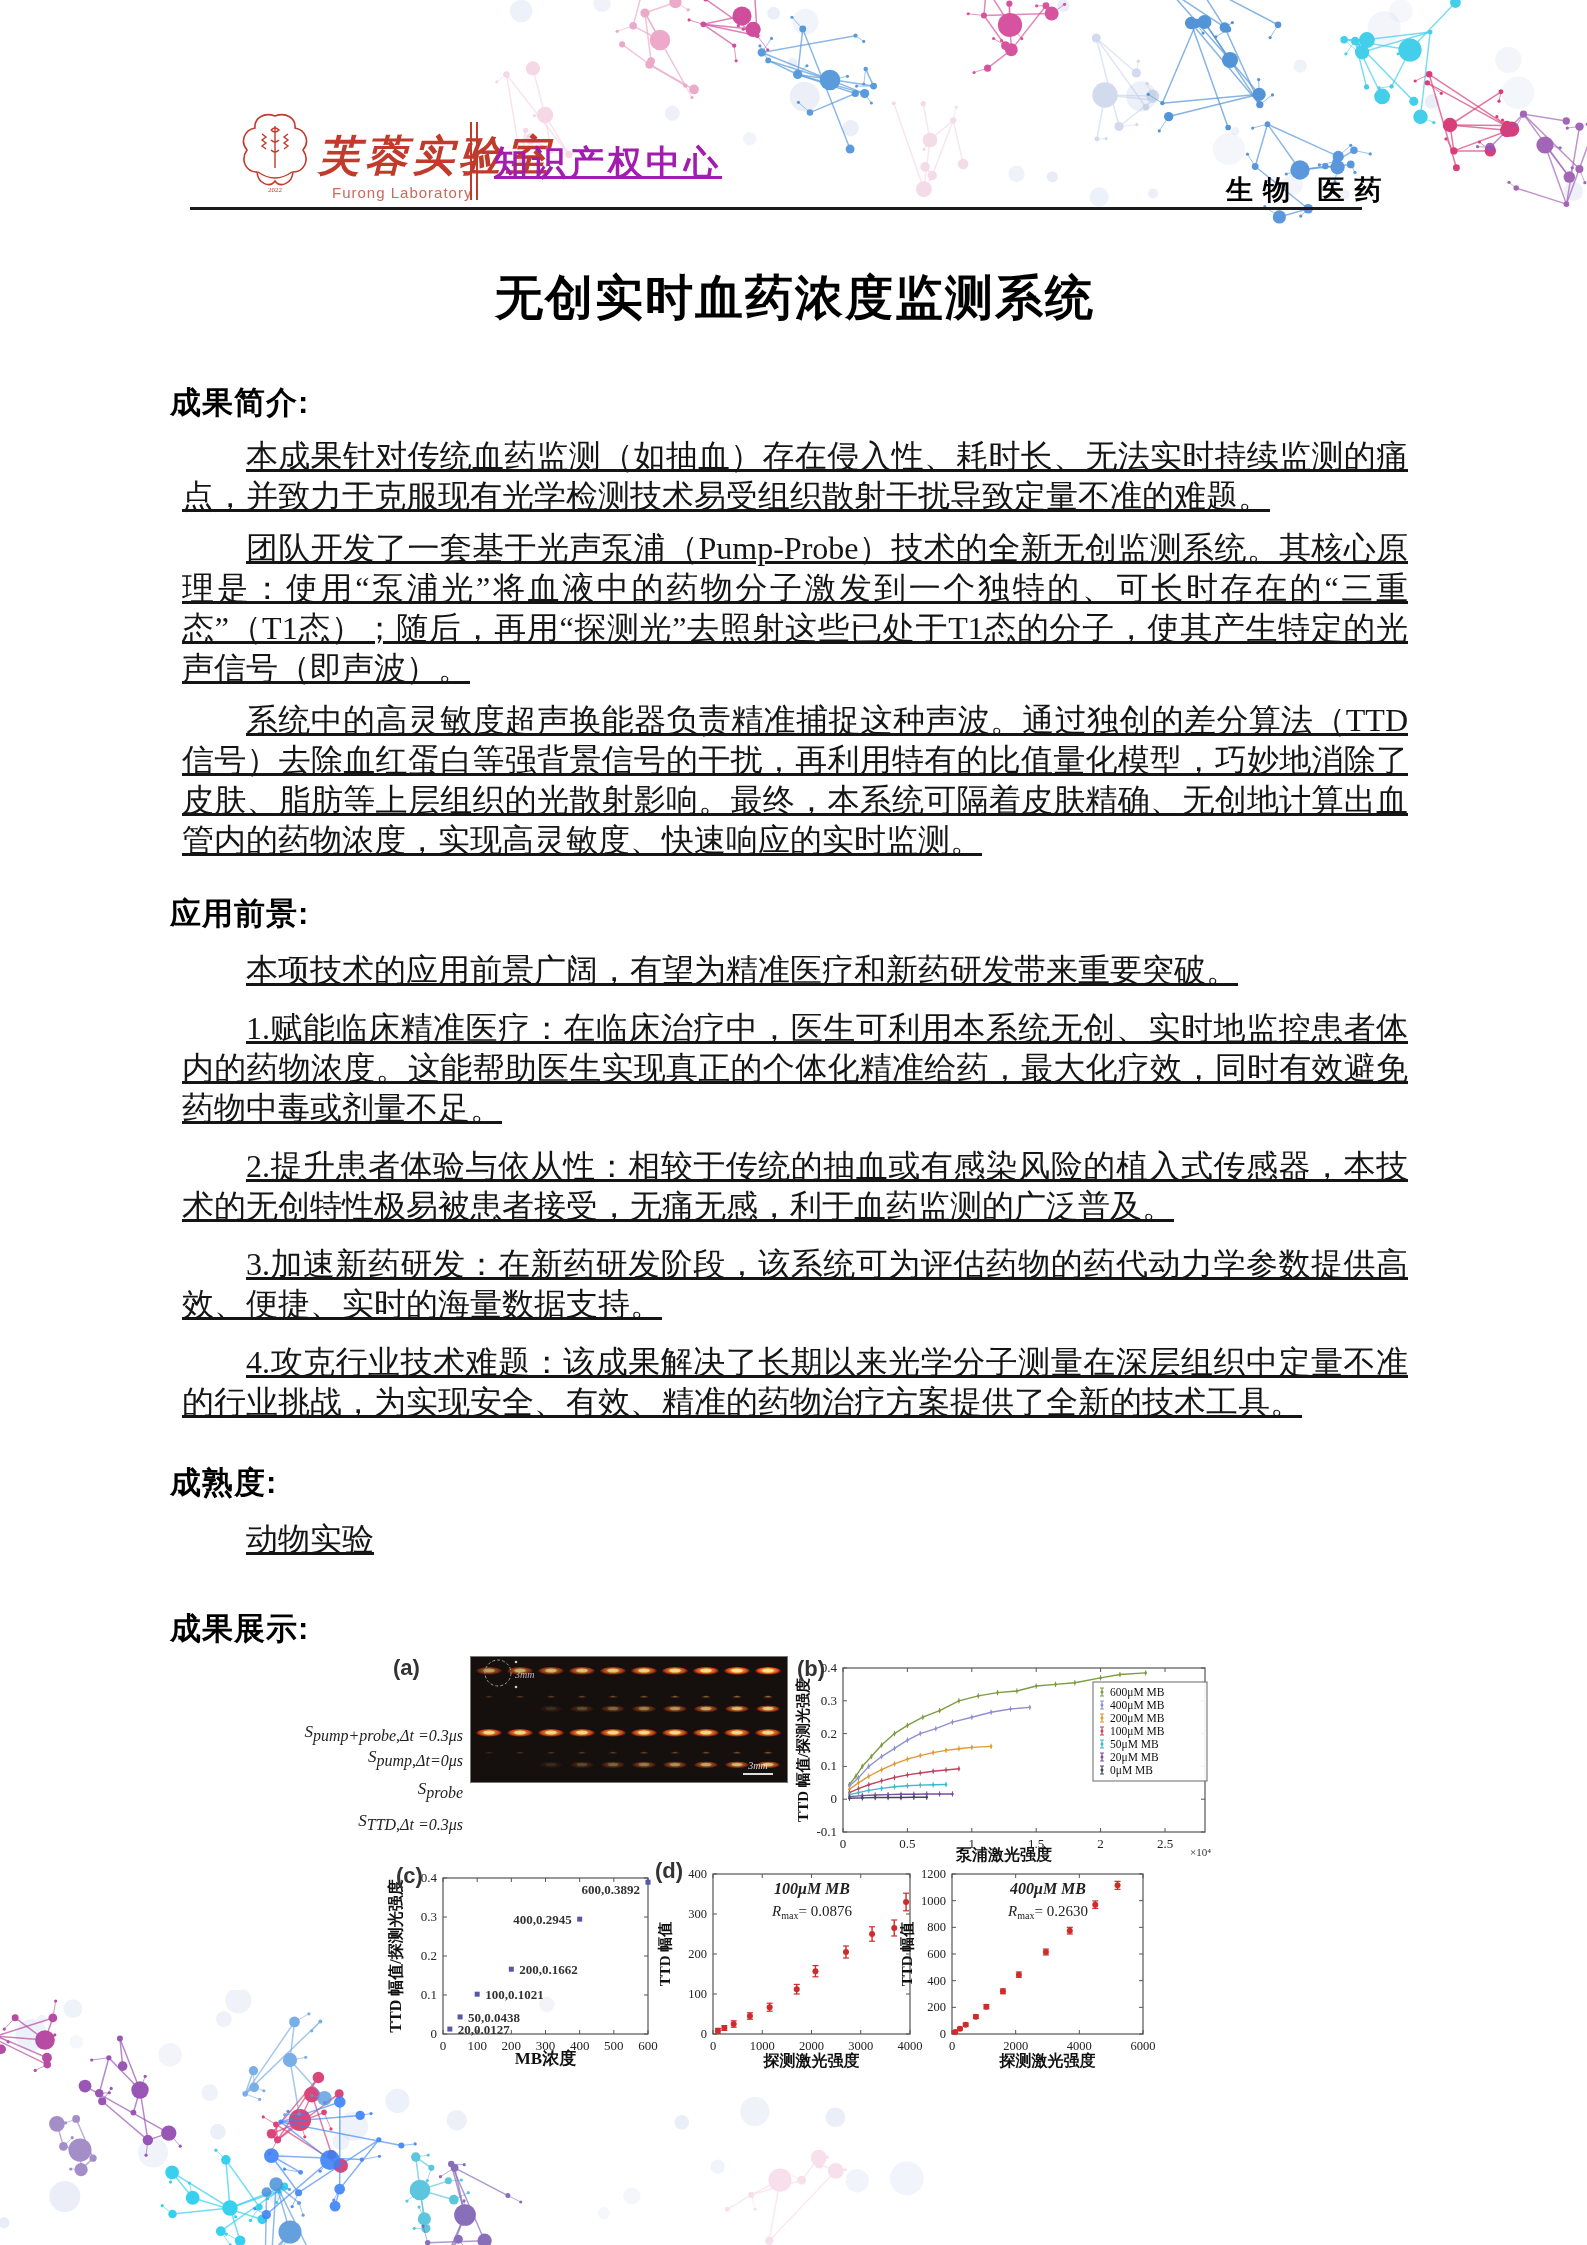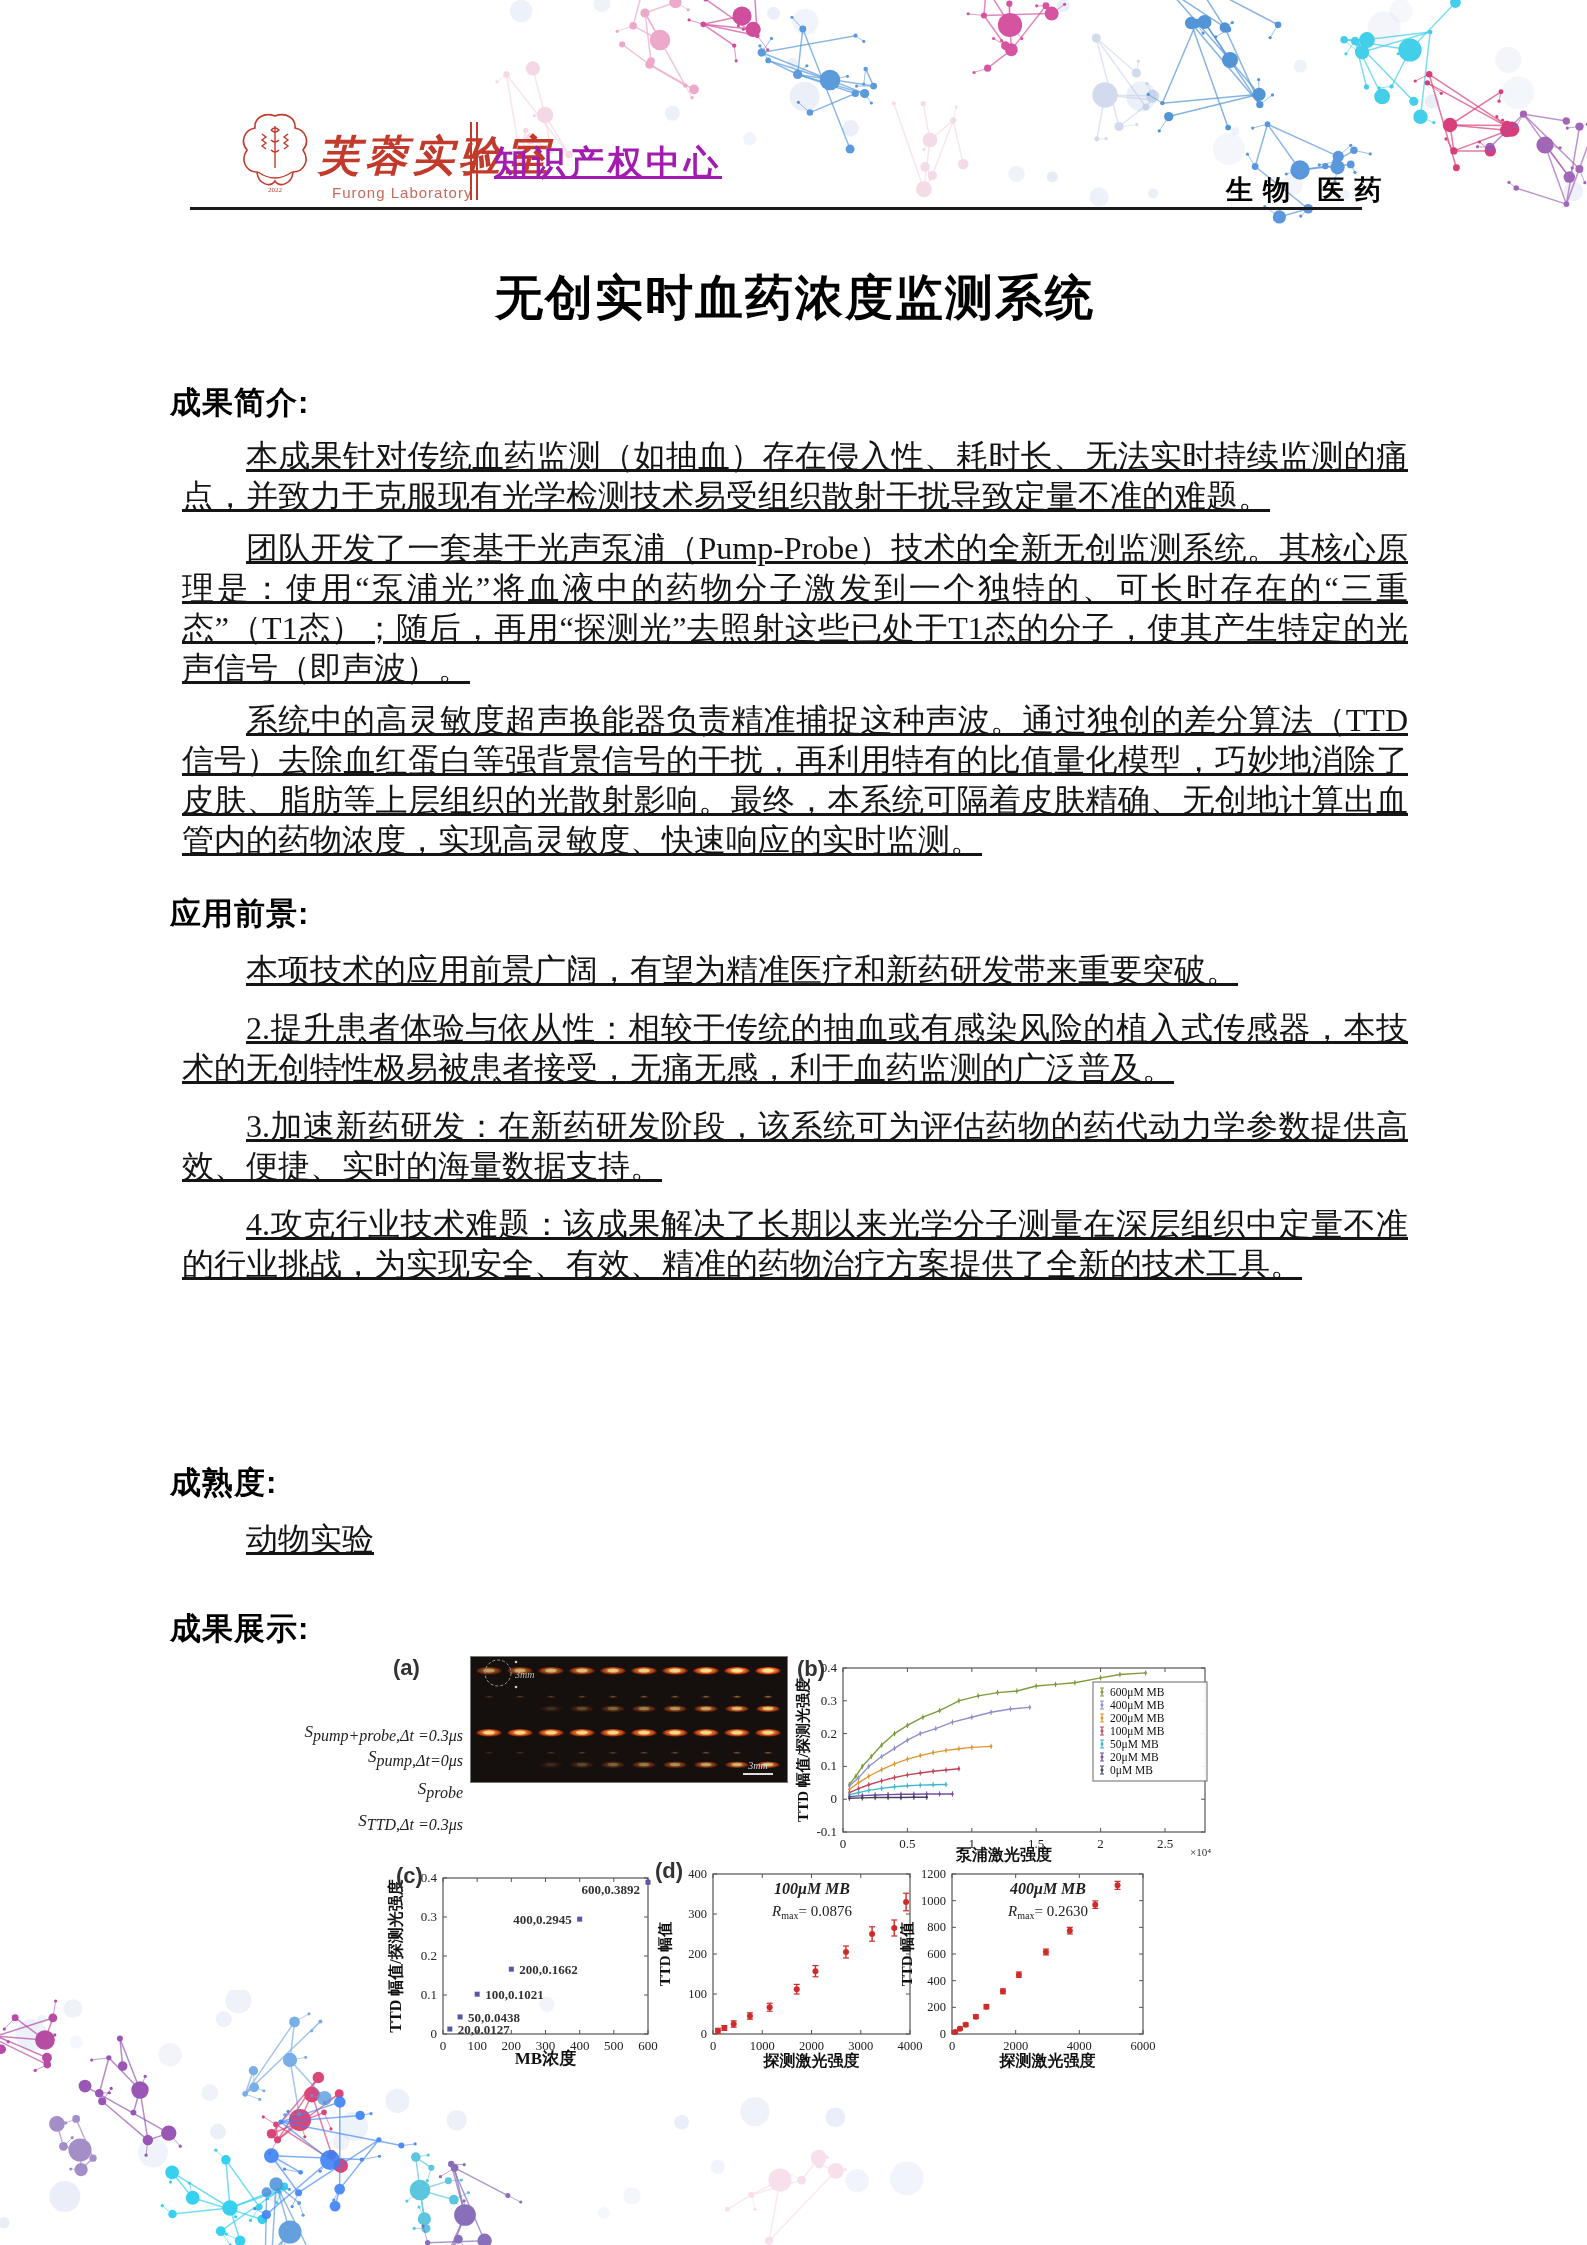--- a/index.html
+++ b/index.html
@@ -893,20 +893,21 @@
   <div class="sec" style="top:382px">
     <h2>成果简介:</h2>
     <p class="mt12">本成果针对传统血药监测（如抽血）存在侵入性、耗时长、无法实时持续监测的痛点，并致力于克服现有光学检测技术易受组织散射干扰导致定量不准的难题。</p>
     <p class="mt8">团队开发了一套基于光声泵浦（Pump-Probe）技术的全新无创监测系统。其核心原理是：使用“泵浦光”将血液中的药物分子激发到一个独特的、可长时存在的“三重态”（T1态）；随后，再用“探测光”去照射这些已处于T1态的分子，使其产生特定的光声信号（即声波）。</p>
     <p class="mt8">系统中的高灵敏度超声换能器负责精准捕捉这种声波。通过独创的差分算法（TTD信号）去除血红蛋白等强背景信号的干扰，再利用特有的比值量化模型，巧妙地消除了皮肤、脂肪等上层组织的光散射影响。最终，本系统可隔着皮肤精确、无创地计算出血管内的药物浓度，实现高灵敏度、快速响应的实时监测。</p>
   </div>
 
   <div class="sec" style="top:893px">
     <h2>应用前景:</h2>
     <p class="mt15">本项技术的应用前景广阔，有望为精准医疗和新药研发带来重要突破。</p>
+    <p class="mt18">1.赋能临床精准医疗：在临床治疗中，医生可利用本系统无创、实时地监控患者体内的药物浓度。这能帮助医生实现真正的个体化精准给药，最大化疗效，同时有效避免药物中毒或剂量不足。</p>
     <p class="mt18">2.提升患者体验与依从性：相较于传统的抽血或有感染风险的植入式传感器，本技术的无创特性极易被患者接受，无痛无感，利于血药监测的广泛普及。</p>
     <p class="mt18">3.加速新药研发：在新药研发阶段，该系统可为评估药物的药代动力学参数提供高效、便捷、实时的海量数据支持。</p>
     <p class="mt18">4.攻克行业技术难题：该成果解决了长期以来光学分子测量在深层组织中定量不准的行业挑战，为实现安全、有效、精准的药物治疗方案提供了全新的技术工具。</p>
   </div>
 
   <div class="sec" style="top:1462px">
     <h2>成熟度:</h2>
     <p class="mt15">动物实验</p>
   </div>
 

